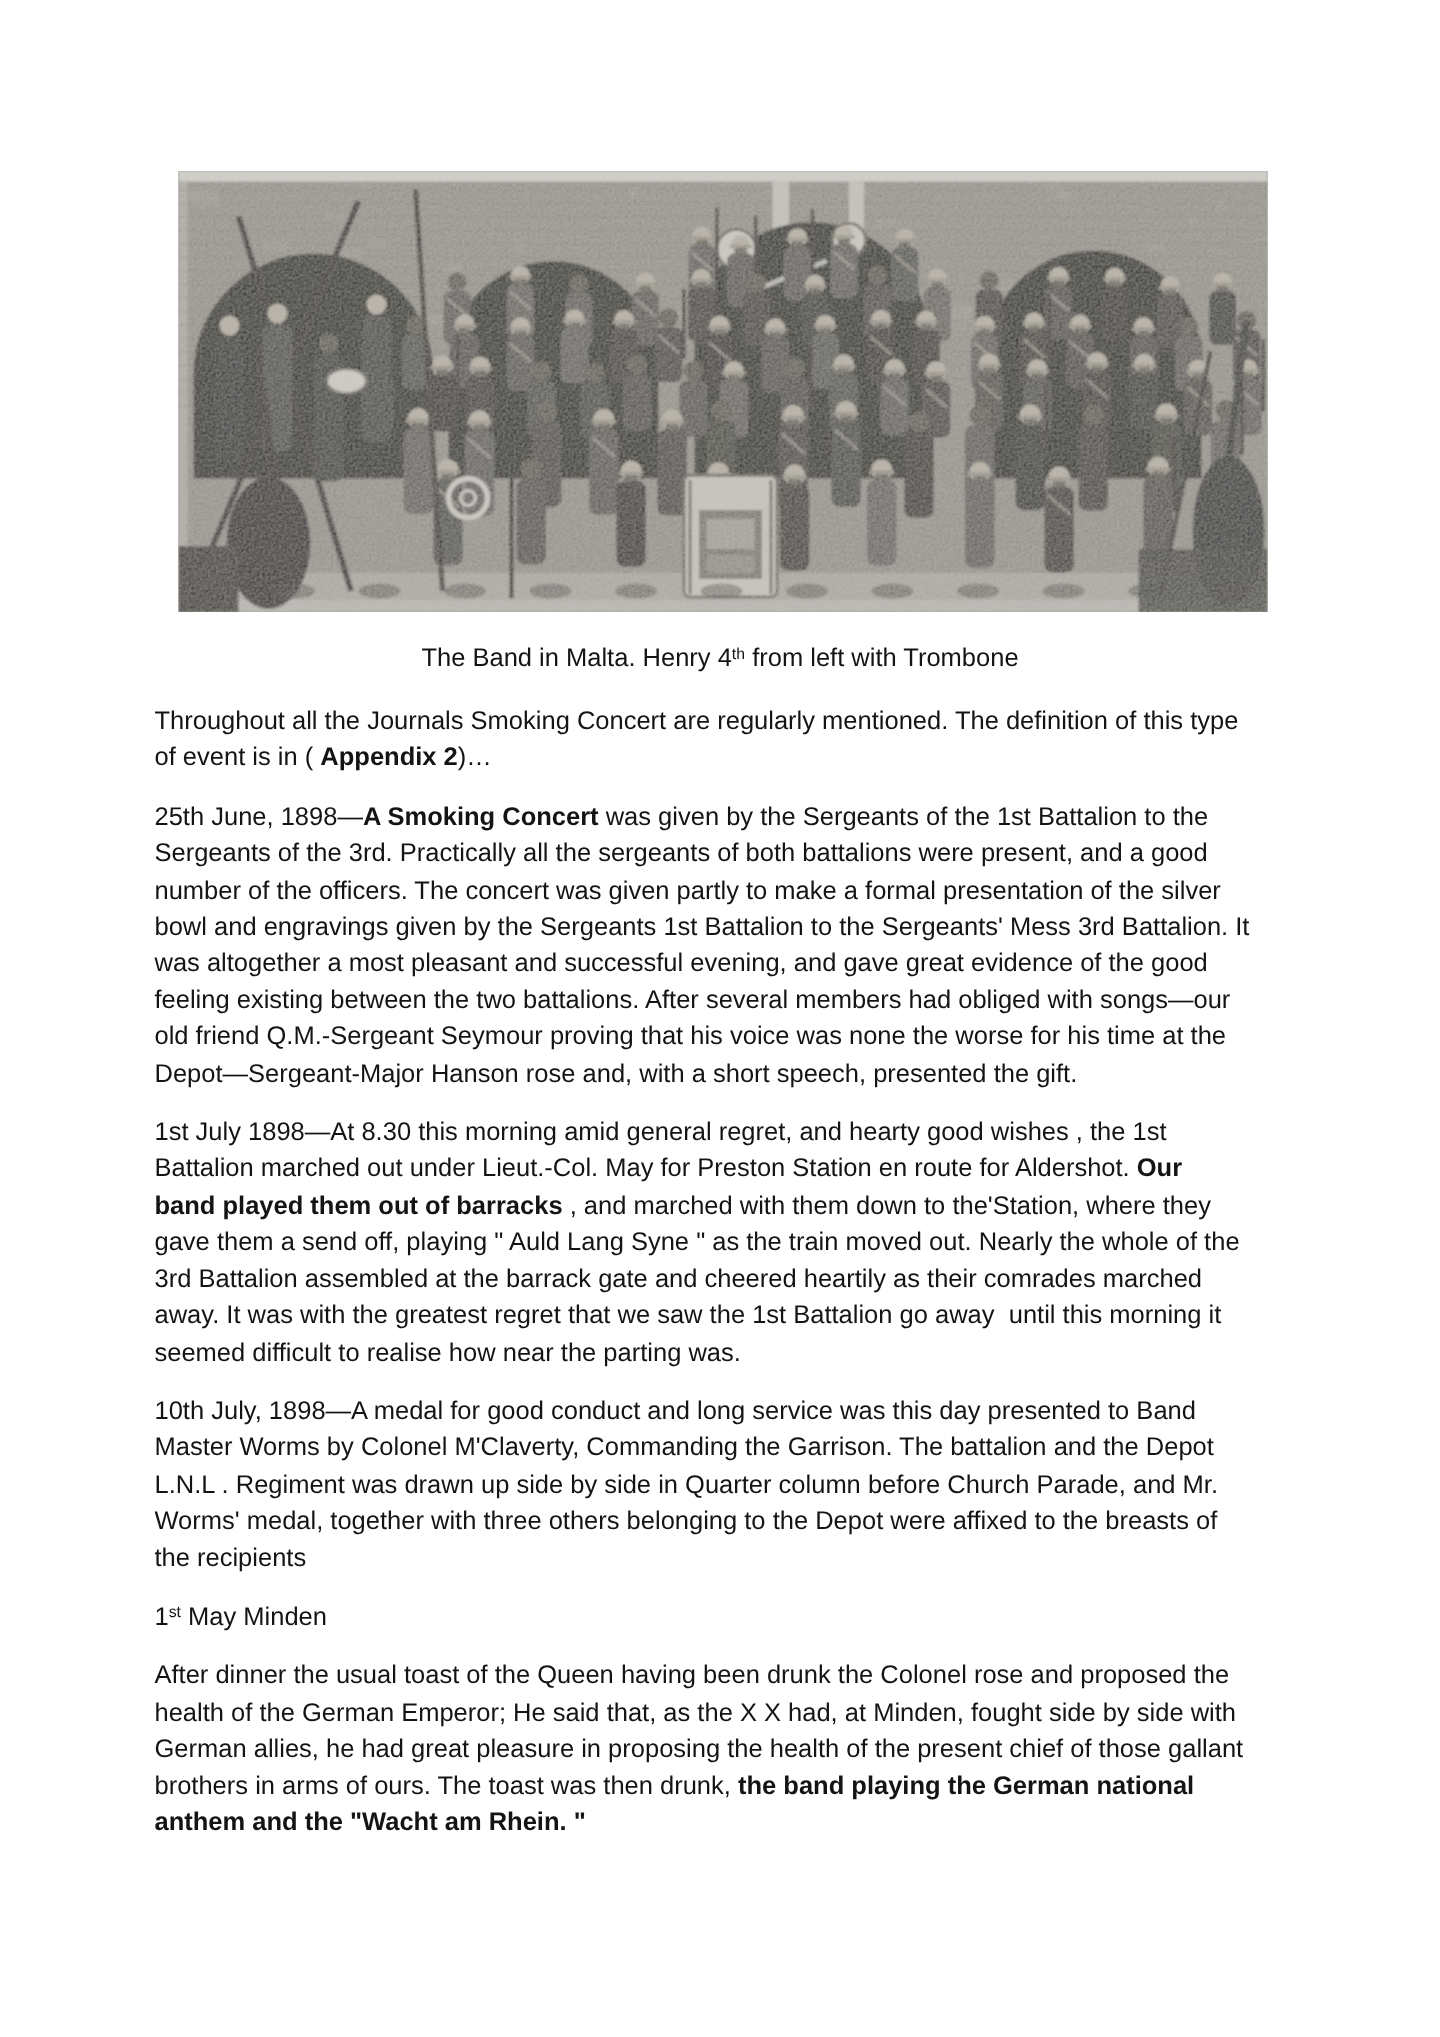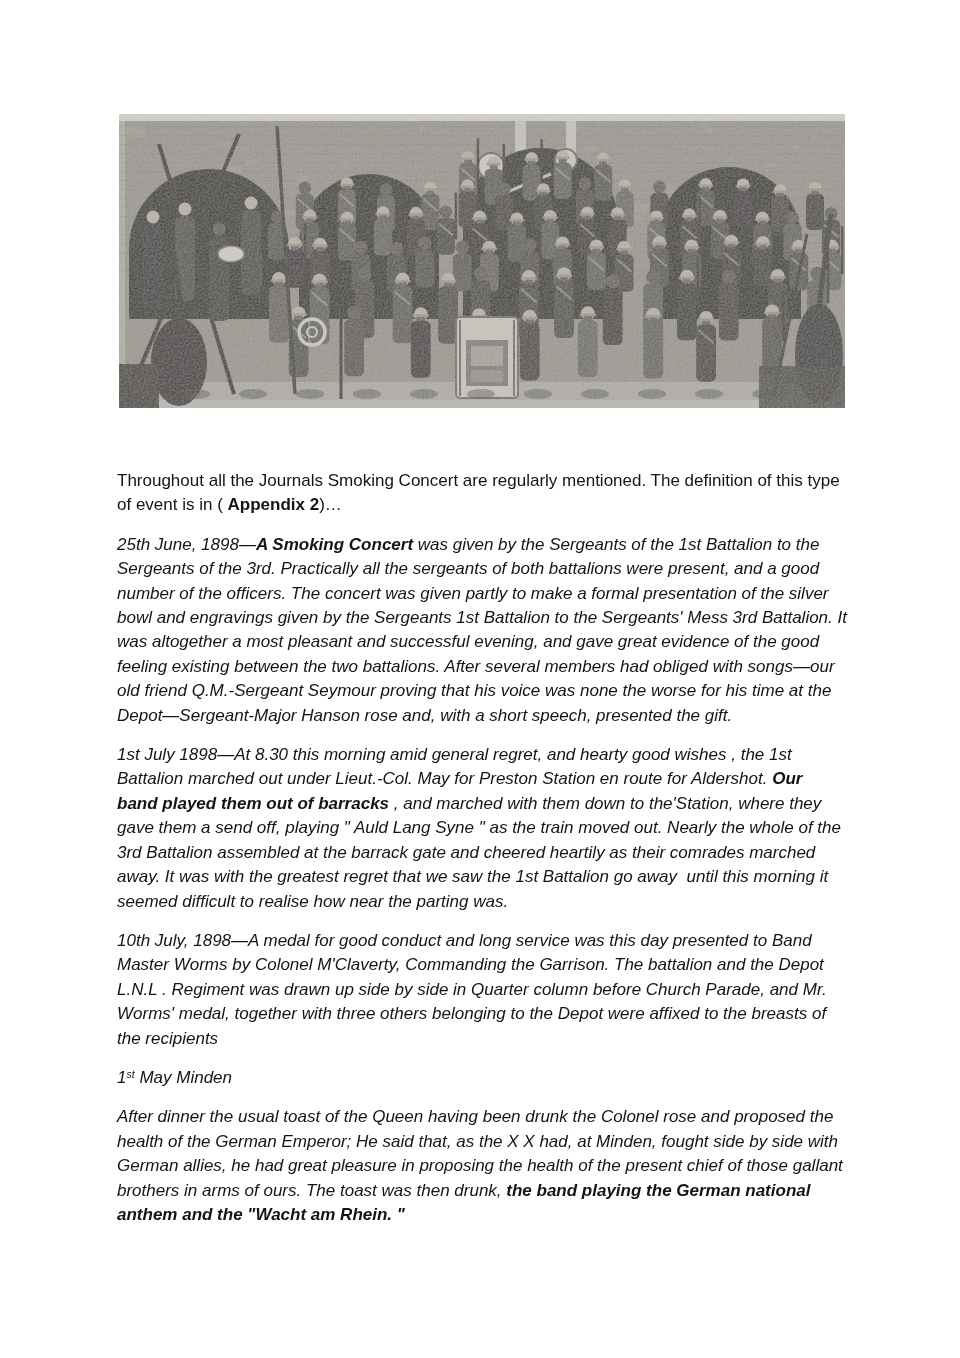--- a/index.html
+++ b/index.html
@@ -2,23 +2,23 @@
 <html><head>
 <meta charset="utf-8">
 <title>Document</title>
 <style>
   html,body{margin:0;padding:0;background:#ffffff;}
   body{width:960px;height:1358px;position:relative;font-family:"Liberation Sans",sans-serif;color:#141414;}
   .page{position:absolute;inset:0;background:#ffffff;overflow:hidden;}
   .photo-wrap{position:absolute;left:119px;top:114px;width:726px;height:294px;background:#8a867e;}
   .photo-wrap svg{display:block;width:726px;height:294px;}
   .caption{position:absolute;left:0;top:427px;width:960px;text-align:center;font-size:17px;line-height:24px;}
-  .text-col{position:absolute;left:117px;top:469px;width:730px;font-size:17px;line-height:24.4px;}
+  .text-col{position:absolute;left:103px;top:469px;width:730px;font-size:17px;line-height:24.4px;}
   .para{margin:0 0 15px 0;white-space:pre-wrap;}
-  .para.italic{font-style:italic;}
+  .para.italic{}
   .b{font-weight:700;}
   sup{font-size:0.62em;vertical-align:baseline;position:relative;top:-0.45em;line-height:0;}
 </style>
 </head>
 <body>
 
 <div class="page">
 
   <div class="photo-wrap">
     <svg viewBox="0 0 726 294" xmlns="http://www.w3.org/2000/svg" role="img" aria-label="Grainy black-and-white photograph of a military band posed in rows in front of a brick wall with four dark arches; bass drum with regimental emblem front centre, double basses at the sides, pith-helmeted bandsmen holding instruments">
@@ -479,20 +479,21 @@
           <ellipse cx="590" cy="280" rx="14" ry="5" fill="#34322d" opacity="0.5"></ellipse>
           <ellipse cx="647" cy="280" rx="14" ry="5" fill="#34322d" opacity="0.5"></ellipse>
           <ellipse cx="704" cy="280" rx="14" ry="5" fill="#34322d" opacity="0.5"></ellipse>
           <rect x="0" y="250" width="40" height="44" fill="#2a2824"></rect>
           <rect x="640" y="252" width="86" height="42" fill="#2e2c28" opacity="0.9"></rect>
         </g>
       <rect id="photo-grain" x="0" y="0" width="726" height="294" filter="url(#grain)" opacity="0.5"></rect>
     </svg>
   </div>
 
+  <div class="caption"><span>The Band in Malta. Henry 4</span><sup>th</sup><span> from left with Trombone</span></div>
 
   <div class="text-col">
       <p class="para"><span>Throughout all the Journals Smoking Concert are regularly mentioned. The definition of this type of event is in ( </span><span class="b">Appendix 2</span><span>)…</span></p>
       <p class="para italic"><span>25th June, 1898—</span><span class="b">A Smoking Concert</span><span> was given by the Sergeants of the 1st Battalion to the Sergeants of the 3rd. Practically all the sergeants of both battalions were present, and a good number of the officers. The concert was given partly to make a formal presentation of the silver bowl and engravings given by the Sergeants 1st Battalion to the Sergeants' Mess 3rd Battalion. It was altogether a most pleasant and successful evening, and gave great evidence of the good feeling existing between the two battalions. After several members had obliged with songs—our old friend Q.M.-Sergeant Seymour proving that his voice was none the worse for his time at the Depot—Sergeant-Major Hanson rose and, with a short speech, presented the gift.</span></p>
       <p class="para italic"><span>1st July 1898—At 8.30 this morning amid general regret, and hearty good wishes , the 1st Battalion marched out under Lieut.-Col. May for Preston Station en route for Aldershot. </span><span class="b">Our band played them out of barracks</span><span> , and marched with them down to the'Station, where they gave them a send off, playing " Auld Lang Syne " as the train moved out. Nearly the whole of the 3rd Battalion assembled at the barrack gate and cheered heartily as their comrades marched away. It was with the greatest regret that we saw the 1st Battalion go away  until this morning it seemed difficult to realise how near the parting was.</span></p>
       <p class="para italic"><span>10th July, 1898—A medal for good conduct and long service was this day presented to Band Master Worms by Colonel M'Claverty, Commanding the Garrison. The battalion and the Depot L.N.L . Regiment was drawn up side by side in Quarter column before Church Parade, and Mr. Worms' medal, together with three others belonging to the Depot were affixed to the breasts of the recipients</span></p>
       <p class="para italic"><span>1</span><sup>st</sup><span> May Minden</span></p>
       <p class="para italic"><span>After dinner the usual toast of the Queen having been drunk the Colonel rose and proposed the health of the German Emperor; He said that, as the X X had, at Minden, fought side by side with German allies, he had great pleasure in proposing the health of the present chief of those gallant brothers in arms of ours. The toast was then drunk, </span><span class="b">the band playing the German national anthem and the "Wacht am Rhein. "</span></p>
     </div>
 

